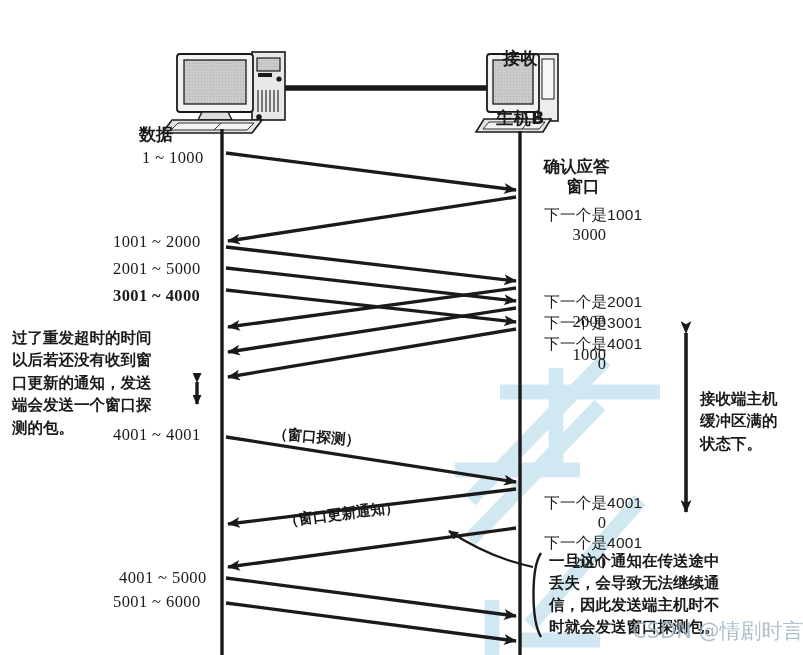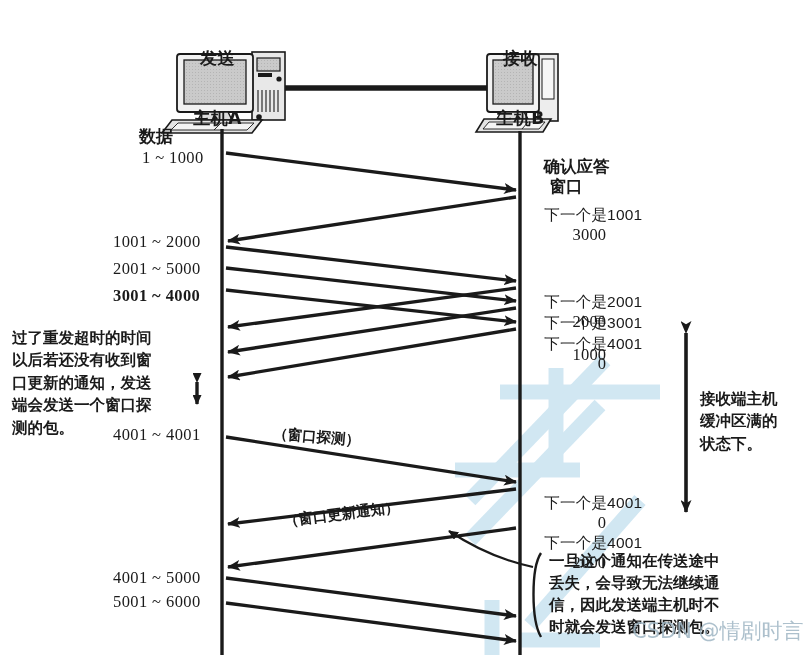--- a/index.html
+++ b/index.html
@@ -119,43 +119,39 @@
     </g>
 
     <g>
       <path d="M686 333 L686 512" stroke="#1a1a1a" stroke-width="3.6" marker-start="url(#ah)" marker-end="url(#ah)"></path>
     </g>
 
     <path d="M541 553 C531 568, 531 620, 541 637" stroke="#1a1a1a" stroke-width="2.4" fill="none"></path>
     <path d="M533 567 C500 560, 470 545, 449 531" stroke="#1a1a1a" stroke-width="2.2" fill="none" marker-end="url(#ahs)"></path>
   </svg>
 
-  <div class="lbl host-title" style="left:175px;top:8px;width:85px;">
-    <div>发送</div>
-    <div>主机A</div>
-  </div>
 
   <div class="lbl host-title" style="left:478px;top:8px;width:85px;">
     <div>接收</div>
     <div>主机B</div>
   </div>
 
-  <div class="lbl cjk-b" style="left:139px;top:126px;font-size:17px;">数据</div>
+  <div class="lbl cjk-b" style="left:139px;top:126px;font-size:17px;font-family:Liberation Mono, monospace;">数据</div>
 
   <div class="lbl" style="left:527px;top:138px;font-size:16.5px;">
     <span class="cjk-b">确认应答</span>
-    <span class="cjk-b" style="margin-left:6px;text-align:center;">窗口</span>
+    <span class="cjk-b" style="margin-left:23px;text-align:center;">窗口</span>
   </div>
 
   <div class="lbl seq" style="left:142px;top:148px;">1 ~ 1000</div>
   <div class="lbl seq" style="left:113px;top:232px;">1001 ~ 2000</div>
   <div class="lbl seq" style="left:113px;top:259px;">2001 ~ 5000</div>
   <div class="lbl seq" style="left:113px;top:286px;font-weight:bold;">3001 ~ 4000</div>
   <div class="lbl seq" style="left:113px;top:425px;">4001 ~ 4001</div>
-  <div class="lbl seq" style="left:113px;top:568px;">4001 ~ 5000</div>
+  <div class="lbl seq" style="left:119px;top:568px;">4001 ~ 5000</div>
   <div class="lbl seq" style="left:113px;top:592px;">5001 ~ 6000</div>
 
   <div class="lbl ackrow" style="left:527px;top:186px;">
     <span class="cjk-n">下一个是1001</span>
     <span class="n" style="display:inline-block;width:62px;text-align:right;">3000</span>
   </div>
   <div class="lbl ackrow" style="left:527px;top:273px;">
     <span class="cjk-n">下一个是2001</span>
     <span class="n" style="display:inline-block;width:62px;text-align:right;">2000</span>
   </div>

